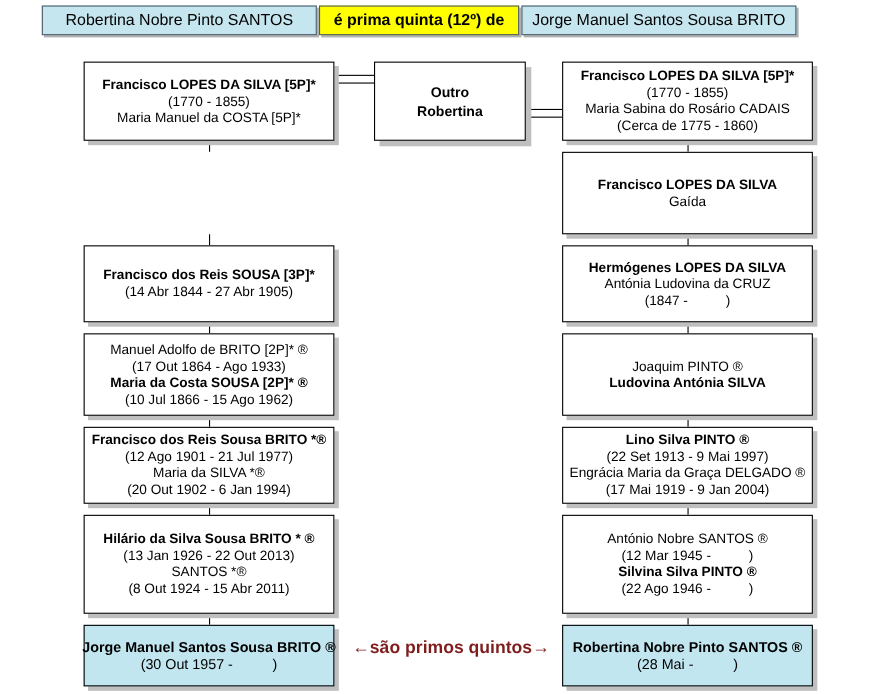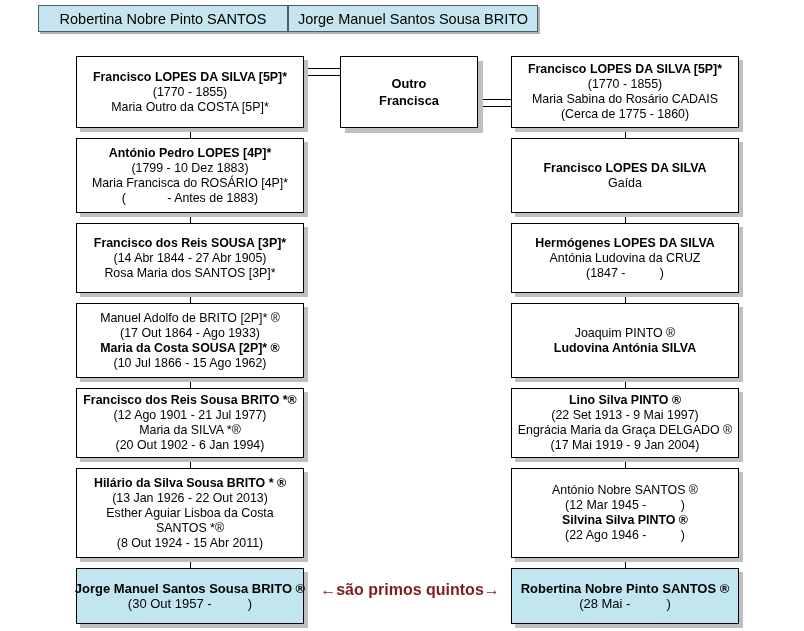--- a/index.html
+++ b/index.html
@@ -115,20 +115,21 @@
     z-index: 4;
   }
 </style>
 </head>
 <body>
 
 <div id="canvas">
 
   <div class="header-row">
     <div class="hdr-box hdr-person" id="hdr-left">Robertina Nobre Pinto SANTOS</div>
+    <div class="hdr-box hdr-rel" id="hdr-rel">é prima quinta (12º) de</div>
     <div class="hdr-box hdr-person" id="hdr-right">Jorge Manuel Santos Sousa BRITO</div>
   </div>
 
   <div class="vline" style="left:190px; top:128px; height:10px;"></div>
   <div class="vline" style="left:190px; top:213px; height:10px;"></div>
   <div class="vline" style="left:190px; top:293px; height:10px;"></div>
   <div class="vline" style="left:190px; top:378px; height:10px;"></div>
   <div class="vline" style="left:190px; top:458px; height:10px;"></div>
   <div class="vline" style="left:190px; top:558px; height:10px;"></div>
 
@@ -140,66 +141,58 @@
   <div class="vline" style="left:625px; top:558px; height:10px;"></div>
 
   <div class="hline" style="left:288px; top:68px; width:53px;"></div>
   <div class="hline" style="left:288px; top:75px; width:53px;"></div>
   <div class="hline" style="left:478px; top:99px; width:58px;"></div>
   <div class="hline" style="left:478px; top:106px; width:58px;"></div>
 
   <div class="node" style="left:76px; top:56px; width:228px; height:72px;">
     <div class="ln b">Francisco LOPES DA SILVA [5P]*</div>
     <div class="ln">(1770 - 1855)</div>
-    <div class="ln">Maria Outro da COSTA [5P]*</div>
-  </div>
-
-  <div class="node" style="left:76px; top:138px; width:228px; height:75px;">
-    <div class="ln b">António Pedro LOPES [4P]*</div>
-    <div class="ln">(1799 - 10 Dez 1883)</div>
-    <div class="ln">Maria Francisca do ROSÁRIO [4P]*</div>
-    <div class="ln">(            - Antes de 1883)</div>
-  </div>
+    <div class="ln">Maria Manuel da COSTA [5P]*</div>
+  </div>
+
 
   <div class="node" style="left:76px; top:223px; width:228px; height:70px;">
     <div class="ln b">Francisco dos Reis SOUSA [3P]*</div>
     <div class="ln">(14 Abr 1844 - 27 Abr 1905)</div>
-    <div class="ln">Rosa Maria dos SANTOS [3P]*</div>
   </div>
 
   <div class="node" style="left:76px; top:303px; width:228px; height:75px;">
     <div class="ln">Manuel Adolfo de BRITO [2P]* ®</div>
     <div class="ln">(17 Out 1864 - Ago 1933)</div>
     <div class="ln b">Maria da Costa SOUSA [2P]* ®</div>
     <div class="ln">(10 Jul 1866 - 15 Ago 1962)</div>
   </div>
 
   <div class="node" style="left:76px; top:388px; width:228px; height:70px;">
     <div class="ln b">Francisco dos Reis Sousa BRITO *®</div>
     <div class="ln">(12 Ago 1901 - 21 Jul 1977)</div>
     <div class="ln">Maria da SILVA *®</div>
     <div class="ln">(20 Out 1902 - 6 Jan 1994)</div>
   </div>
 
   <div class="node" style="left:76px; top:468px; width:228px; height:90px;">
     <div class="ln b">Hilário da Silva Sousa BRITO * ®</div>
     <div class="ln">(13 Jan 1926 - 22 Out 2013)</div>
-    <div class="ln">Esther Aguiar Lisboa da Costa</div>
     <div class="ln">SANTOS *®</div>
     <div class="ln">(8 Out 1924 - 15 Abr 2011)</div>
   </div>
 
   <div class="node highlight" style="left:76px; top:568px; width:228px; height:56px;">
     <div class="ln b">Jorge Manuel Santos Sousa BRITO ®</div>
     <div class="ln">(30 Out 1957 -          )</div>
   </div>
 
   <div class="node other" style="left:340px; top:56px; width:138px; height:72px;">
     <div class="ln b">Outro</div>
-    <div class="ln b">Francisca</div>
+    <div class="ln b">Robertina</div>
   </div>
 
   <div class="node" style="left:511px; top:56px; width:228px; height:72px;">
     <div class="ln b">Francisco LOPES DA SILVA [5P]*</div>
     <div class="ln">(1770 - 1855)</div>
     <div class="ln">Maria Sabina do Rosário CADAIS</div>
     <div class="ln">(Cerca de 1775 - 1860)</div>
   </div>
 
   <div class="node" style="left:511px; top:138px; width:228px; height:75px;text-align:center;">

